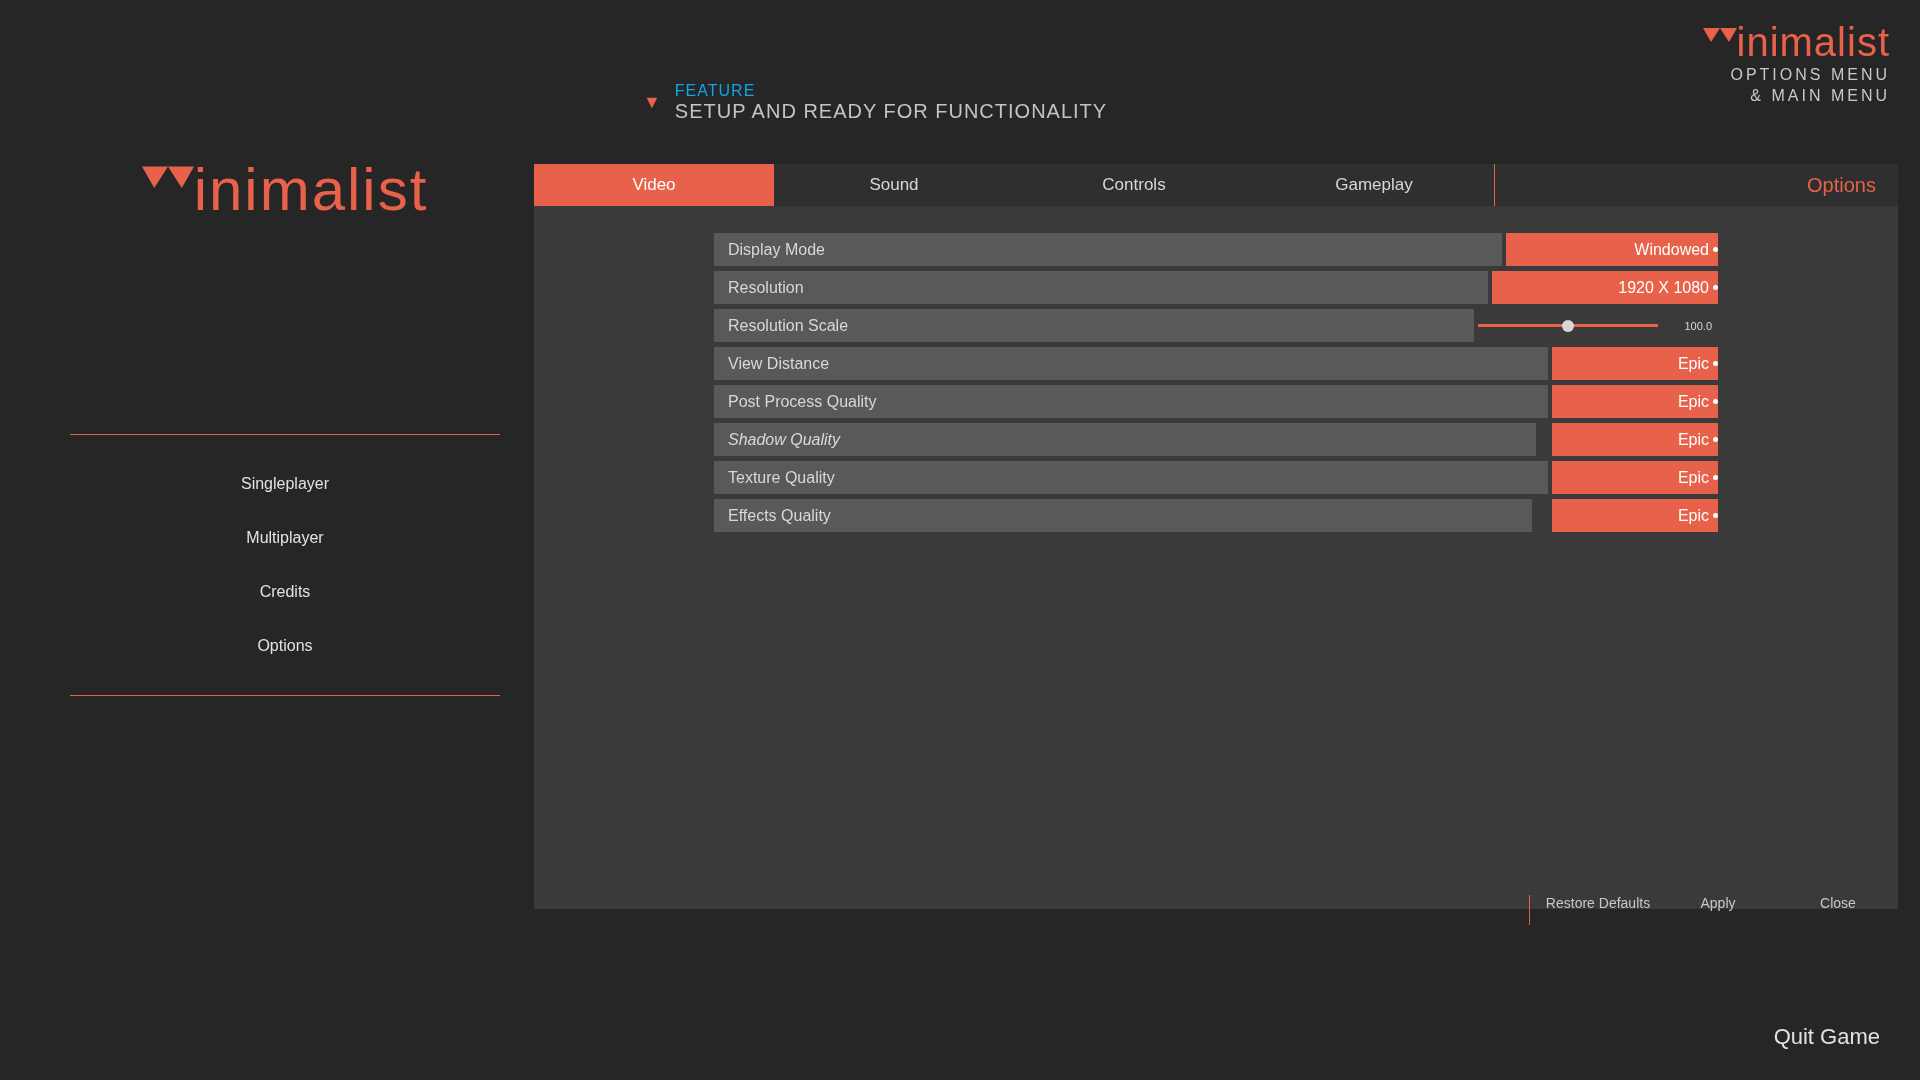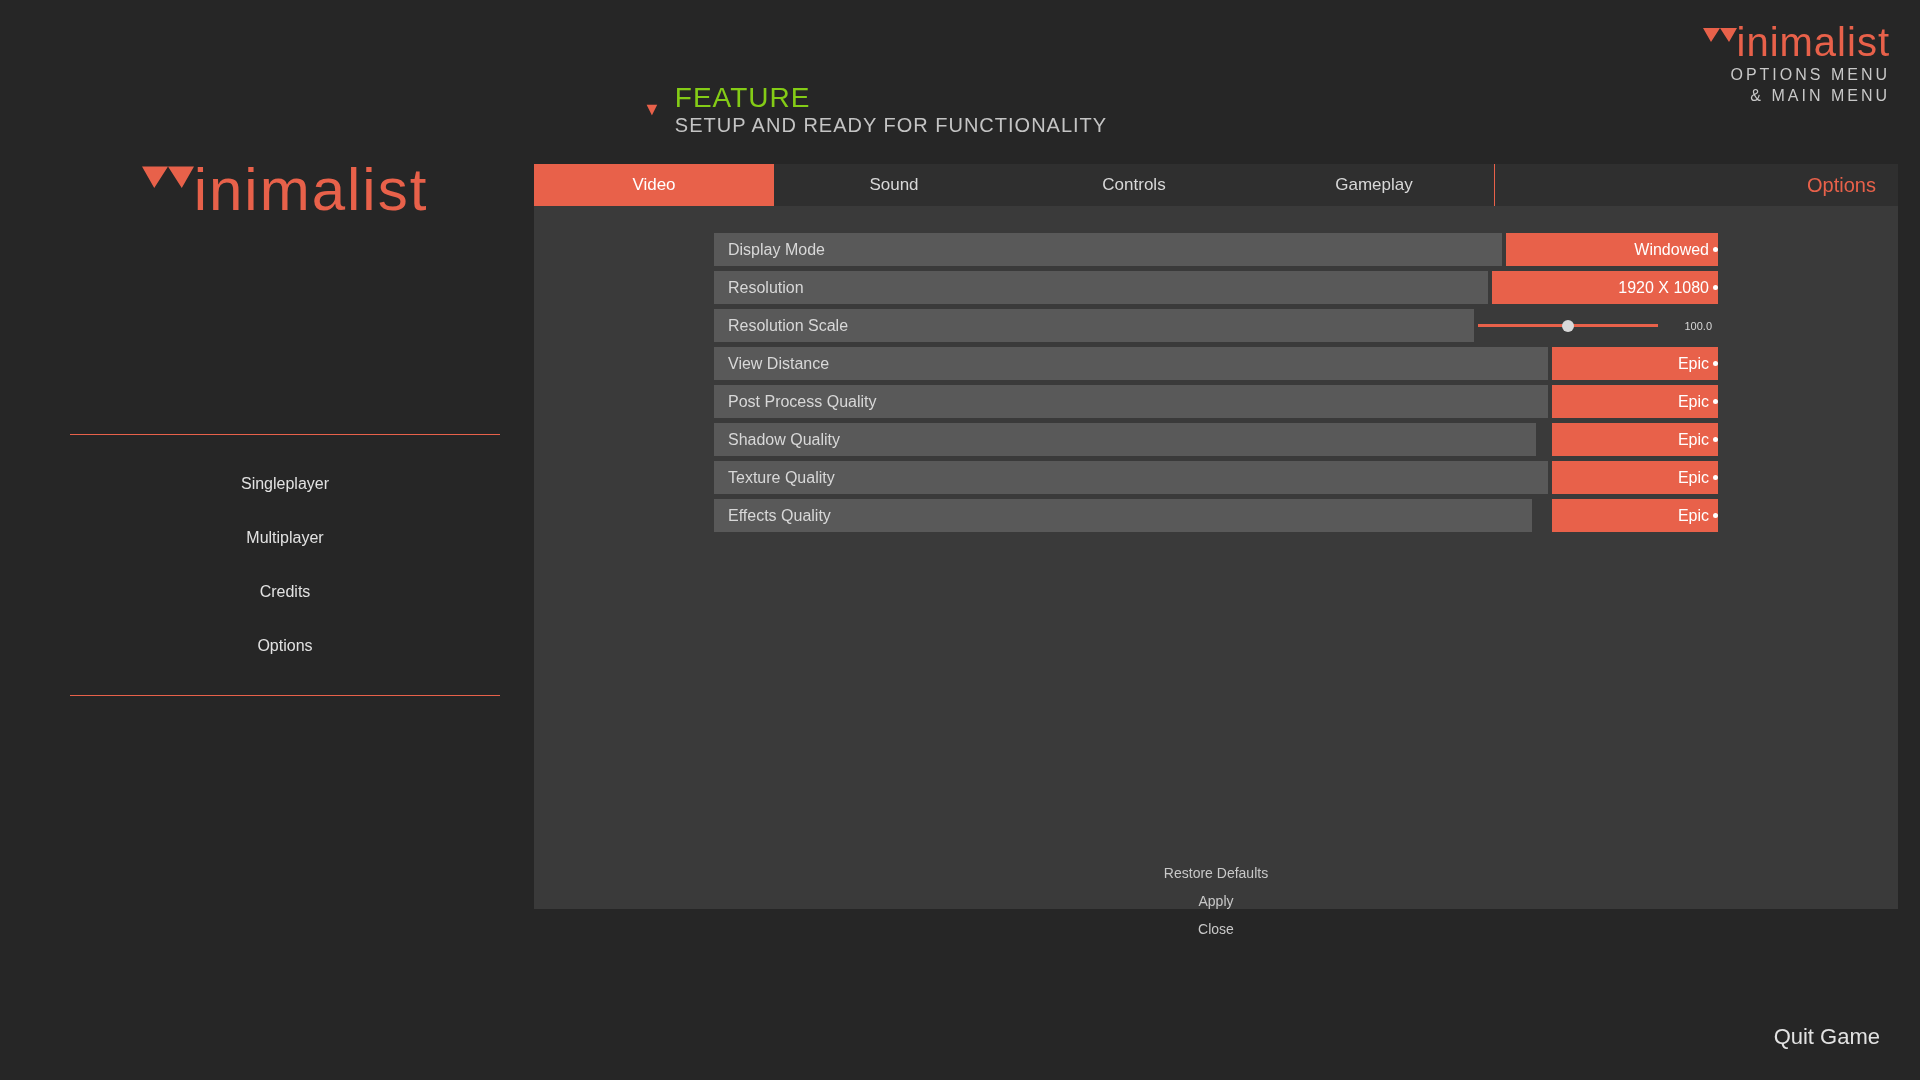--- a/index.html
+++ b/index.html
@@ -65,22 +65,22 @@
     top: 82px;
     display: flex;
     align-items: center;
     gap: 14px;
   }
   .feature .caret {
     color: #e8614a;
     font-size: 18px;
   }
   .feature .t1 {
-    color: #84cc16;
-    font-size: 28px;
+    color: #0ea5e9;
+    font-size: 16px;
     letter-spacing: 1px;
     font-weight: 500;
   }
   .feature .t2 {
     color: #c4c4c4;
     font-size: 20px;
     letter-spacing: 1px;
   }
   
   .panel {
@@ -183,24 +183,22 @@
     color: #d8d8d8;
   }
   
   .footer {
     position: absolute;
     left: 534px;
     top: 895px;
     width: 1364px;
     height: 42px;
     display: flex;
-    align-items: center;
     justify-content: flex-end;
-    gap: 12px;
-    flex-direction: column;
+    gap: 0;
   }
   .footer .sep { width: 1px; height: 30px; background: #e8614a; margin-right: 8px; }
   .footer .btn {
     width: 120px;
     text-align: center;
     font-size: 14px;
     color: #c8c8c8;
     cursor: pointer;
   }
   
@@ -289,21 +287,21 @@
         </div>
       </div>
       <div class="row">
         <div class="label" style="margin-right: 0px;">Post Process Quality</div>
         <div class="dropdown narrow">
           <span>Epic</span>
           <span class="bullet"></span>
         </div>
       </div>
       <div class="row">
-        <div class="label" style="margin-right: 12px;">Shadow Quality</div>
+        <div class="label" style="margin-right: 12px; font-style: italic;">Shadow Quality</div>
         <div class="dropdown narrow">
           <span>Epic</span>
           <span class="bullet"></span>
         </div>
       </div>
       <div class="row">
         <div class="label" style="margin-right: 0px;">Texture Quality</div>
         <div class="dropdown narrow">
           <span>Epic</span>
           <span class="bullet"></span>

